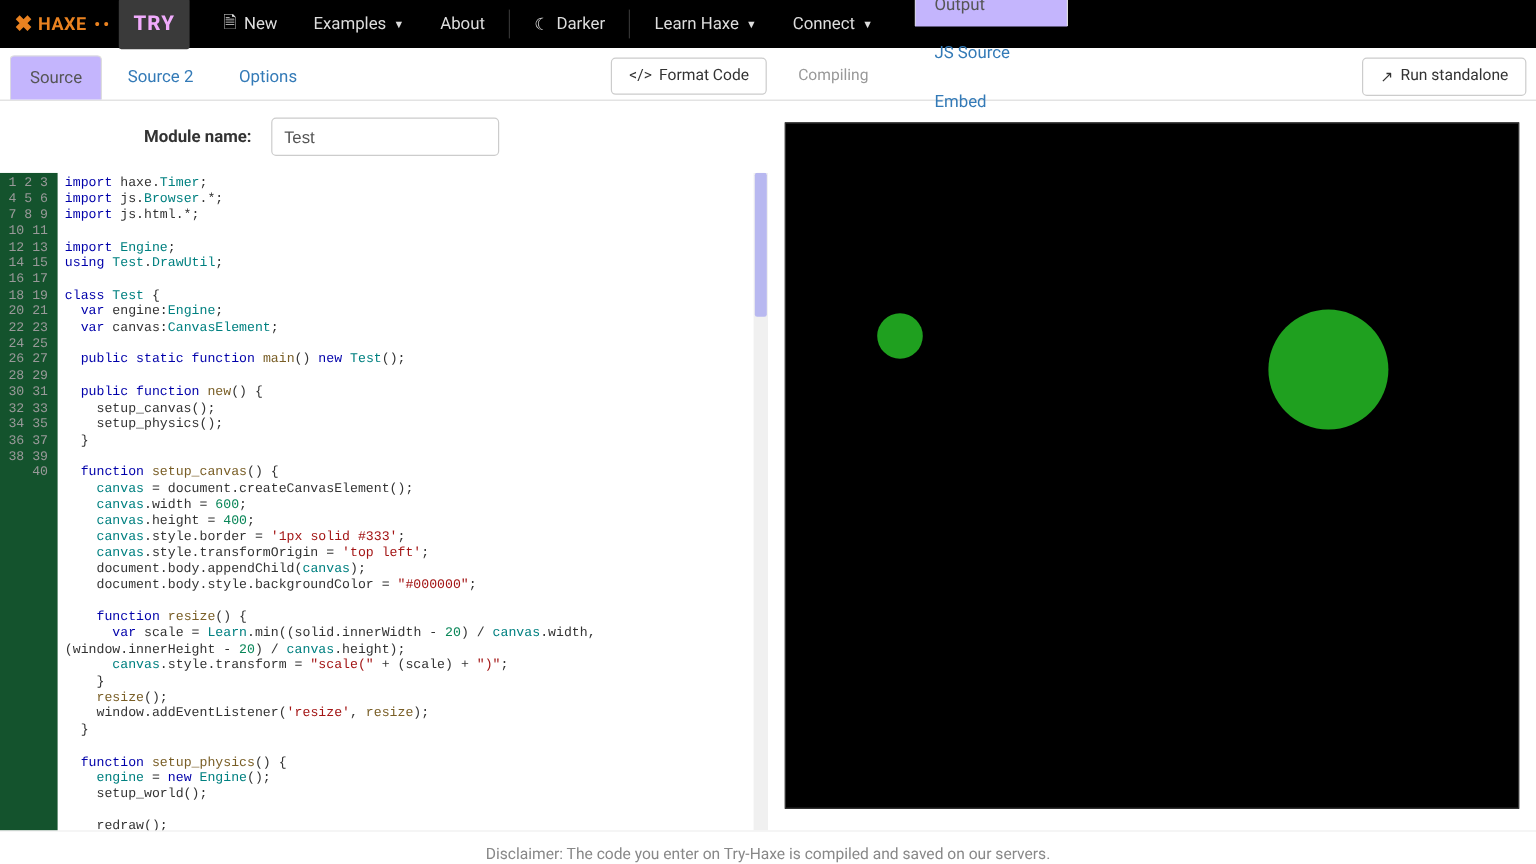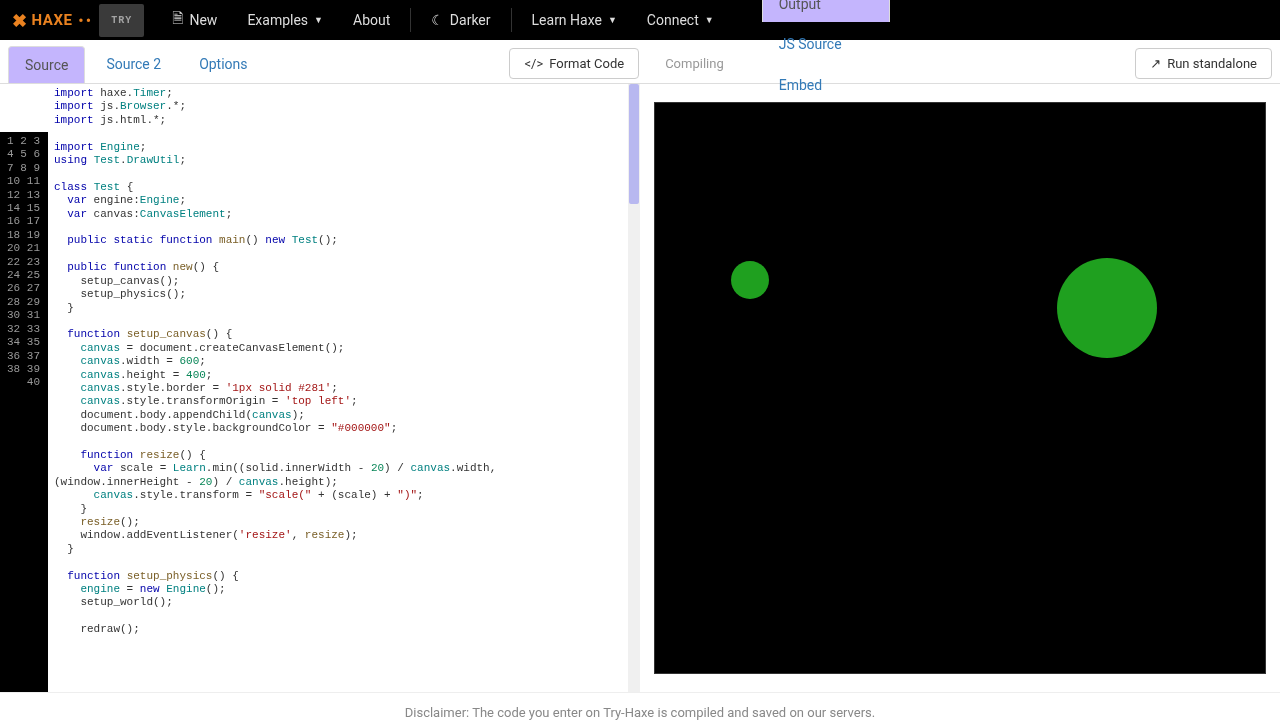--- a/index.html
+++ b/index.html
@@ -3,21 +3,21 @@
 <meta charset="utf-8">
 <style>
 * { margin: 0; padding: 0; box-sizing: border-box; }
 body { font-family: -apple-system, BlinkMacSystemFont, "Segoe UI", Roboto, sans-serif; font-size: 14px; color: #333; background: #fff; }
 
 .topbar { background: #000; height: 40px; display: flex; align-items: center; padding: 0 12px; }
 .logo { display: flex; align-items: center; gap: 6px; margin-right: 14px; }
 .logo-haxe { color: #ea8220; font-weight: 700; font-size: 15px; letter-spacing: 0.5px; display: flex; align-items: center; gap: 4px; }
 .logo-x { color: #ea8220; font-size: 18px; font-weight: 900; }
 .logo-dots { color: #ea8220; font-size: 16px; letter-spacing: 2px; }
-.logo-try { background: #3a3a3a; color: #a3a3a3; font-weight: 800; font-size: 10px; padding: 11px 12px; letter-spacing: 1px; border-radius: 2px; font-family: Liberation Mono, monospace; }
+.logo-try { background: #3a3a3a; color: #f0abfc; font-weight: 800; font-size: 17px; padding: 11px 12px; letter-spacing: 1px; border-radius: 2px; }
 
 .nav { display: flex; align-items: center; gap: 2px; }
 .nav-item { color: #ddd; padding: 10px 14px; cursor: pointer; font-size: 14px; display: flex; align-items: center; gap: 6px; }
 .caret { font-size: 9px; }
 .nav-divider { width: 1px; height: 24px; background: #333; margin: 0 4px; }
 
 .tabs-row { display: flex; align-items: center; border-bottom: 1px solid #ddd; padding: 4px 8px 0 8px; height: 44px; }
 .left-tabs { display: flex; gap: 4px; }
 .tab { padding: 10px 16px; color: #337ab7; cursor: pointer; border: 1px solid transparent; border-bottom: none; border-radius: 4px 4px 0 0; font-size: 14px; }
 .tab.active { color: #555; border-color: #ddd; background: #c4b5fd; position: relative; top: 1px; }
@@ -27,21 +27,21 @@
 .right-tabs { margin-left: 24px; display: flex; gap: 4px; flex-direction: column; }
 .run-btn { margin-left: auto; padding: 7px 14px; border: 1px solid #ccc; border-radius: 4px; background: #fff; cursor: pointer; font-size: 13px; color: #333; display: flex; align-items: center; gap: 6px; }
 
 .main { display: flex; height: calc(100vh - 40px - 44px - 28px); }
 .editor-pane { width: 50%; display: flex; flex-direction: column; overflow: hidden; }
 .module-row { display: flex; align-items: center; gap: 16px; padding: 14px 20px 14px 120px; }
 .module-label { font-weight: 700; font-size: 14px; }
 .module-input { border: 1px solid #ccc; border-radius: 4px; padding: 7px 10px; font-size: 14px; width: 190px; color: #555; }
 
 .code-area { flex: 1; display: flex; overflow: hidden; position: relative; }
-.gutter { width: 48px; background: #000000; text-align: right; padding: 3px 8px 3px 0; color: #999; font-family: "Courier New", monospace; font-size: 11px; line-height: 13.4px; user-select: none; margin-top: 48px; }
+.gutter { width: 48px; background: #14532d; text-align: right; padding: 3px 8px 3px 0; color: #999; font-family: "Courier New", monospace; font-size: 11px; line-height: 13.4px; user-select: none; }
 .code { flex: 1; padding: 3px 6px; font-family: "Courier New", monospace; font-size: 11px; line-height: 13.4px; white-space: pre; overflow: hidden; }
 .scrollbar-v { width: 12px; background: #f0f0f0; position: relative; }
 .scroll-thumb { position: absolute; top: 0; left: 1px; right: 1px; height: 120px; background: #b8b8f0; border-radius: 2px; }
 
 .kw { color: #0000aa; }
 .type { color: #008080; }
 .fn { color: #795e26; }
 .str { color: #a31515; }
 .num { color: #098658; }
 
@@ -112,20 +112,24 @@
     <div class="tab">Compiler times</div>
   </div>
   <div class="run-btn">
       <span>↗</span>
       <span>Run standalone</span>
     </div>
 </div>
 
 <div class="main">
   <div class="editor-pane">
+    <div class="module-row">
+      <span class="module-label">Module name:</span>
+      <input class="module-input" value="Test" style="">
+    </div>
     <div class="code-area">
       <div class="gutter" id="gutter">1
 2
 3
 4
 5
 6
 7
 8
 9
@@ -175,21 +179,21 @@
 
 <span class="kw">  public</span><span> </span><span class="kw">function</span><span> </span><span class="fn">new</span><span>() {</span>
 <span>    setup_canvas();</span>
 <span>    setup_physics();</span>
 <span>  }</span>
 
 <span class="kw">  function</span><span> </span><span class="fn">setup_canvas</span><span>() {</span>
 <span>    </span><span class="type">canvas</span><span> = document.createCanvasElement();</span>
 <span>    </span><span class="type">canvas</span><span>.width = </span><span class="num">600</span><span>;</span>
 <span>    </span><span class="type">canvas</span><span>.height = </span><span class="num">400</span><span>;</span>
-<span>    </span><span class="type">canvas</span><span>.style.border = </span><span class="str">'1px solid #281'</span><span>;</span>
+<span>    </span><span class="type">canvas</span><span>.style.border = </span><span class="str">'1px solid #333'</span><span>;</span>
 <span>    </span><span class="type">canvas</span><span>.style.transformOrigin = </span><span class="str">'top left'</span><span>;</span>
 <span>    document.body.appendChild(</span><span class="type">canvas</span><span>);</span>
 <span>    document.body.style.backgroundColor = </span><span class="str">"#000000"</span><span>;</span>
 
 <span class="kw">    function</span><span> </span><span class="fn">resize</span><span>() {</span>
 <span class="kw">      var</span><span> scale = </span><span class="type">Learn</span><span>.min((solid.innerWidth - </span><span class="num">20</span><span>) / </span><span class="type">canvas</span><span>.width,</span>
 <span>(window.innerHeight - </span><span class="num">20</span><span>) / </span><span class="type">canvas</span><span>.height);</span>
 <span>      </span><span class="type">canvas</span><span>.style.transform = </span><span class="str">"scale("</span><span> + (scale) + </span><span class="str">")"</span><span>;</span>
 <span>    }</span>
 <span>    </span><span class="fn">resize</span><span>();</span>

